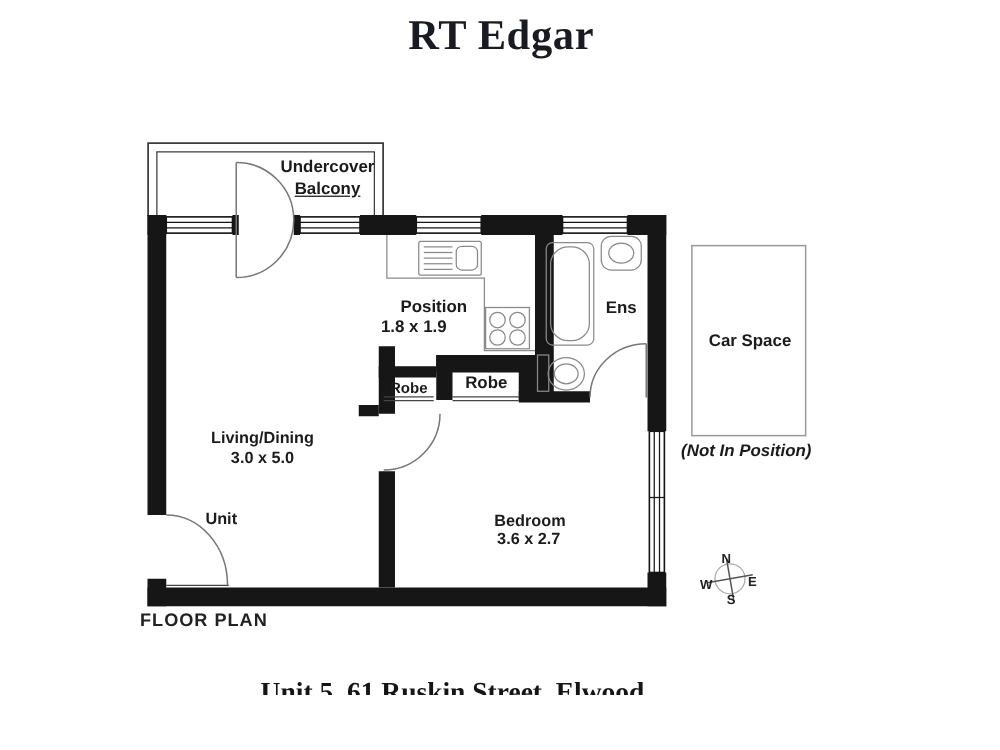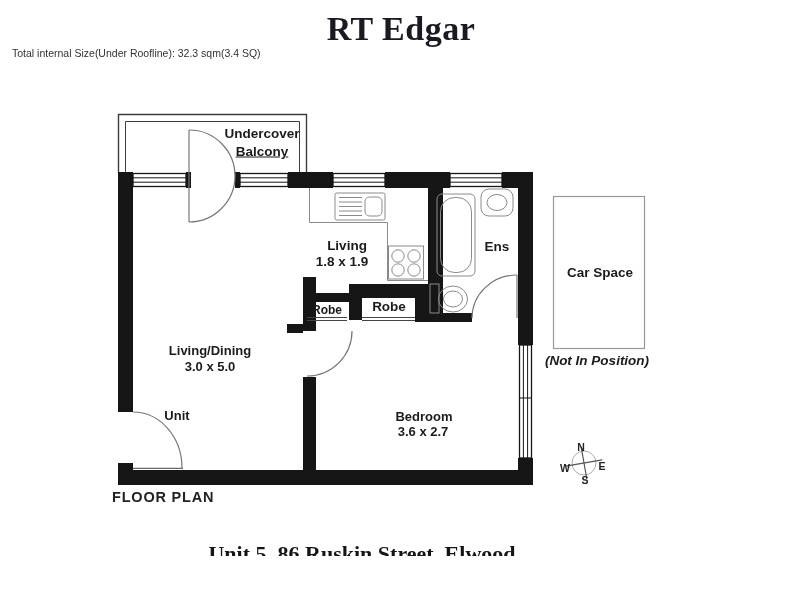--- a/index.html
+++ b/index.html
@@ -149,27 +149,26 @@
     <g fill="none">
       <circle cx="584" cy="463" r="12" stroke="#aaa" stroke-width="1"></circle>
       <g stroke="#555" stroke-width="1.2" transform="rotate(-10 584 463)">
         <line x1="584" y1="446.5" x2="584" y2="479.5"></line>
         <line x1="565.5" y1="463" x2="602.5" y2="463"></line>
       </g>
     </g>
   </svg>
 
   <div class="lbl serif title" style="left:401px;top:29px;">RT Edgar</div>
-  <div class="lbl left-align size-note" style="left:12px;top:53px;">Total internal Size(Under Roofline): 32.3 sqm(3.4 SQ)</div>
 
   <div class="lbl" style="left:262px;top:133px;">Undercover</div>
   <div class="lbl" style="left:262px;top:151px;text-decoration:underline;">Balcony</div>
 
-  <div class="lbl" style="left:347px;top:245px;">Living</div>
-  <div class="lbl dims" style="left:342px;top:261px;text-align:center;">1.8 x 1.9</div>
+  <div class="lbl" style="left:347px;top:245px;">Position</div>
+  <div class="lbl dims" style="left:331px;top:261px;text-align:center;">1.8 x 1.9</div>
 
   <div class="lbl small" style="left:327px;top:310px;">Robe</div>
   <div class="lbl" style="left:389px;top:306px;">Robe</div>
 
   <div class="lbl" style="left:497px;top:246px;">Ens</div>
 
   <div class="lbl big" style="left:210px;top:322px;">Living/Dining</div>
   <div class="lbl big" style="left:210px;top:338px;">3.0 x 5.0</div>
 
   <div class="lbl big" style="left:424px;top:388px;">Bedroom</div>
@@ -180,15 +179,15 @@
   <div class="lbl" style="left:600px;top:272px;">Car Space</div>
   <div class="lbl" style="left:597px;top:360px;font-style:italic;">(Not In Position)</div>
 
   <div class="lbl compass-letter" style="left:581px;top:447px;">N</div>
   <div class="lbl compass-letter" style="left:565px;top:468px;">W</div>
   <div class="lbl compass-letter" style="left:602px;top:466px;">E</div>
   <div class="lbl compass-letter" style="left:585px;top:480px;">S</div>
 
   <div class="lbl left-align floorplan" style="left:112px;top:497px;">FLOOR PLAN</div>
 
-  <div class="lbl serif address" style="left:362px;top:554px;">Unit 5, 86 Ruskin Street, Elwood</div>
+  <div class="lbl serif address" style="left:362px;top:554px;">Unit 5, 61 Ruskin Street, Elwood</div>
   <div class="lbl disclaimer" style="left:358px;top:577px;">Not to scale: This plan, including all measurement estimations, is illustrative only and is not a substitute for inspecting and  undertaking precise measurements of the property.</div>
 </div>
 
 </body></html>

